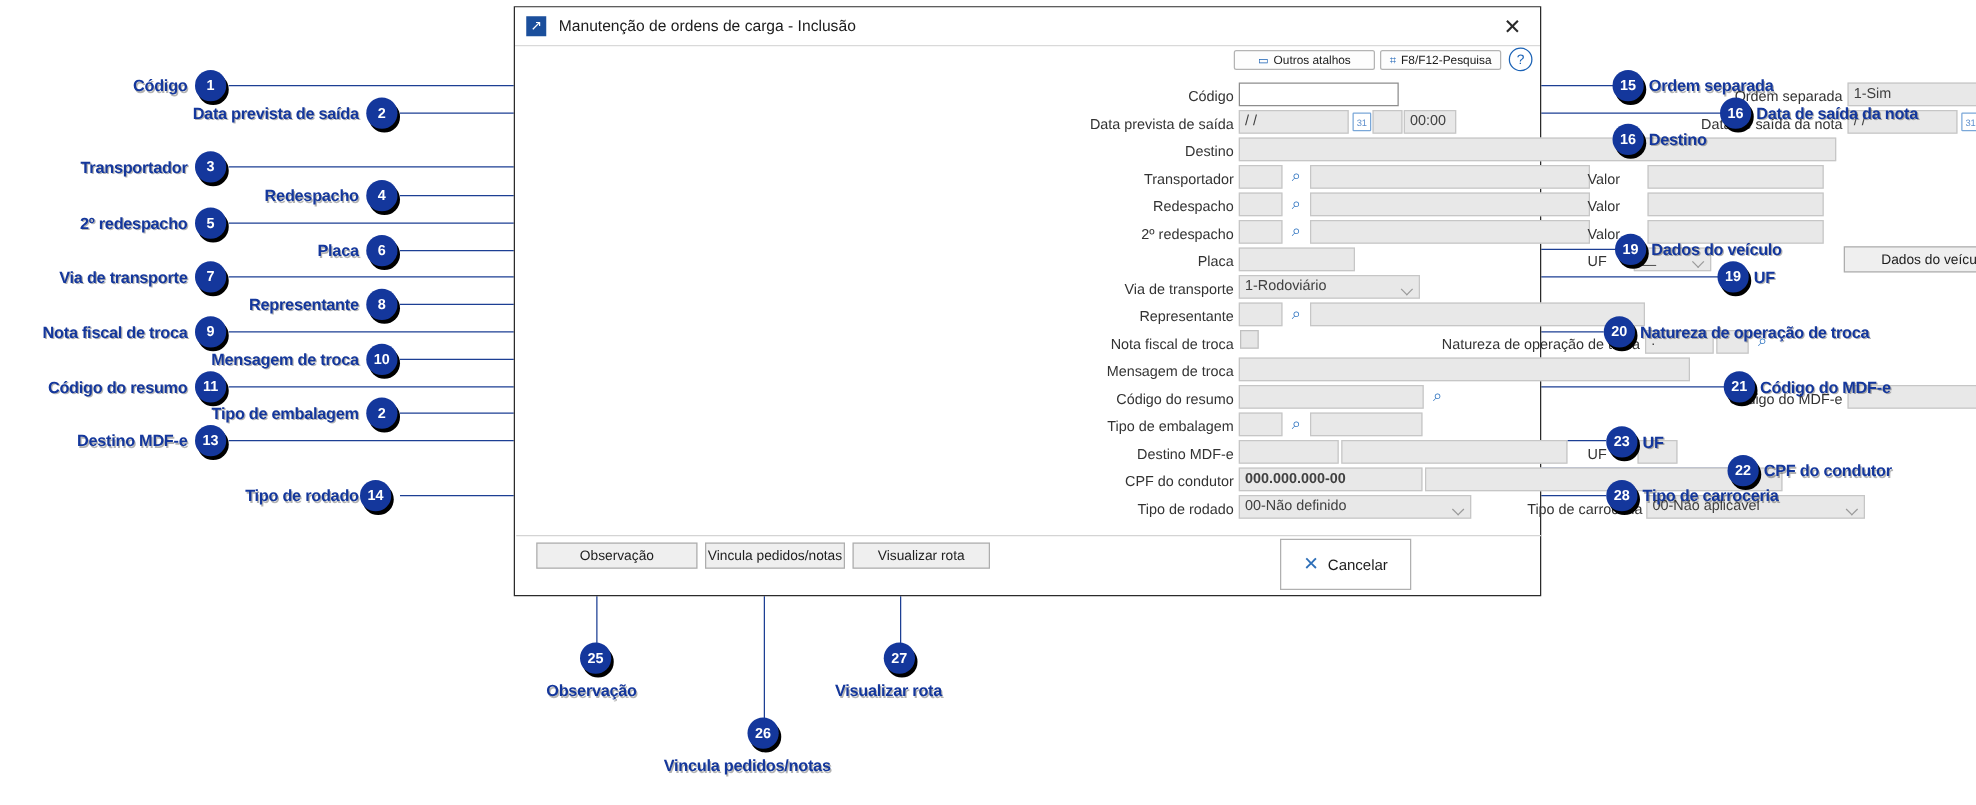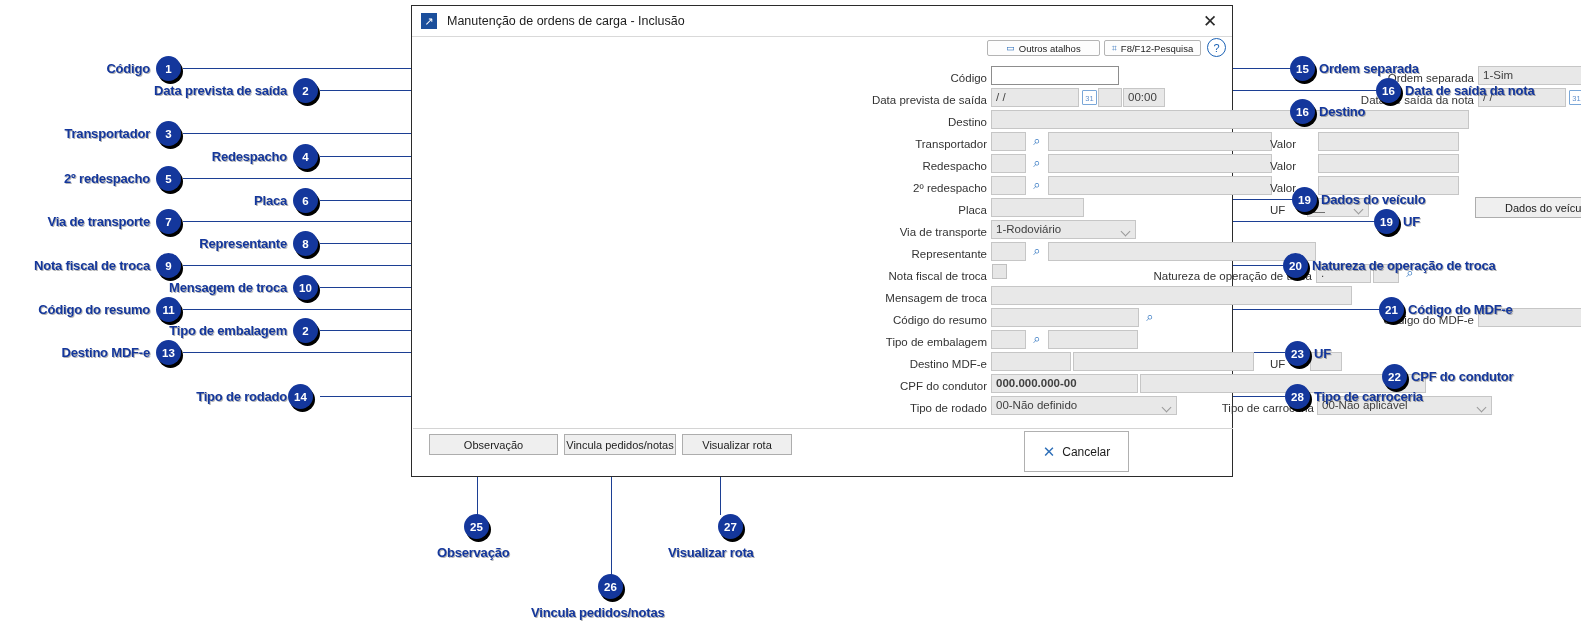--- a/index.html
+++ b/index.html
@@ -387,16 +387,16 @@
 
   <div class="badge" style="left:1285px;top:384px;">28</div>
   <div class="ann-text" style="left:1314px;top:389px;">Tipo de carroceria</div>
 
   <div class="badge" style="left:464px;top:514px;">25</div>
   <div class="ann-text" style="left:437px;top:545px;">Observação</div>
 
   <div class="badge" style="left:598px;top:574px;">26</div>
   <div class="ann-text" style="left:531px;top:605px;">Vincula pedidos/notas</div>
 
-  <div class="badge" style="left:707px;top:514px;margin-left:11px;">27</div>
+  <div class="badge" style="left:707px;top:514px;">27</div>
   <div class="ann-text" style="left:668px;top:545px;">Visualizar rota</div>
 
 </div>
 
 </body></html>

